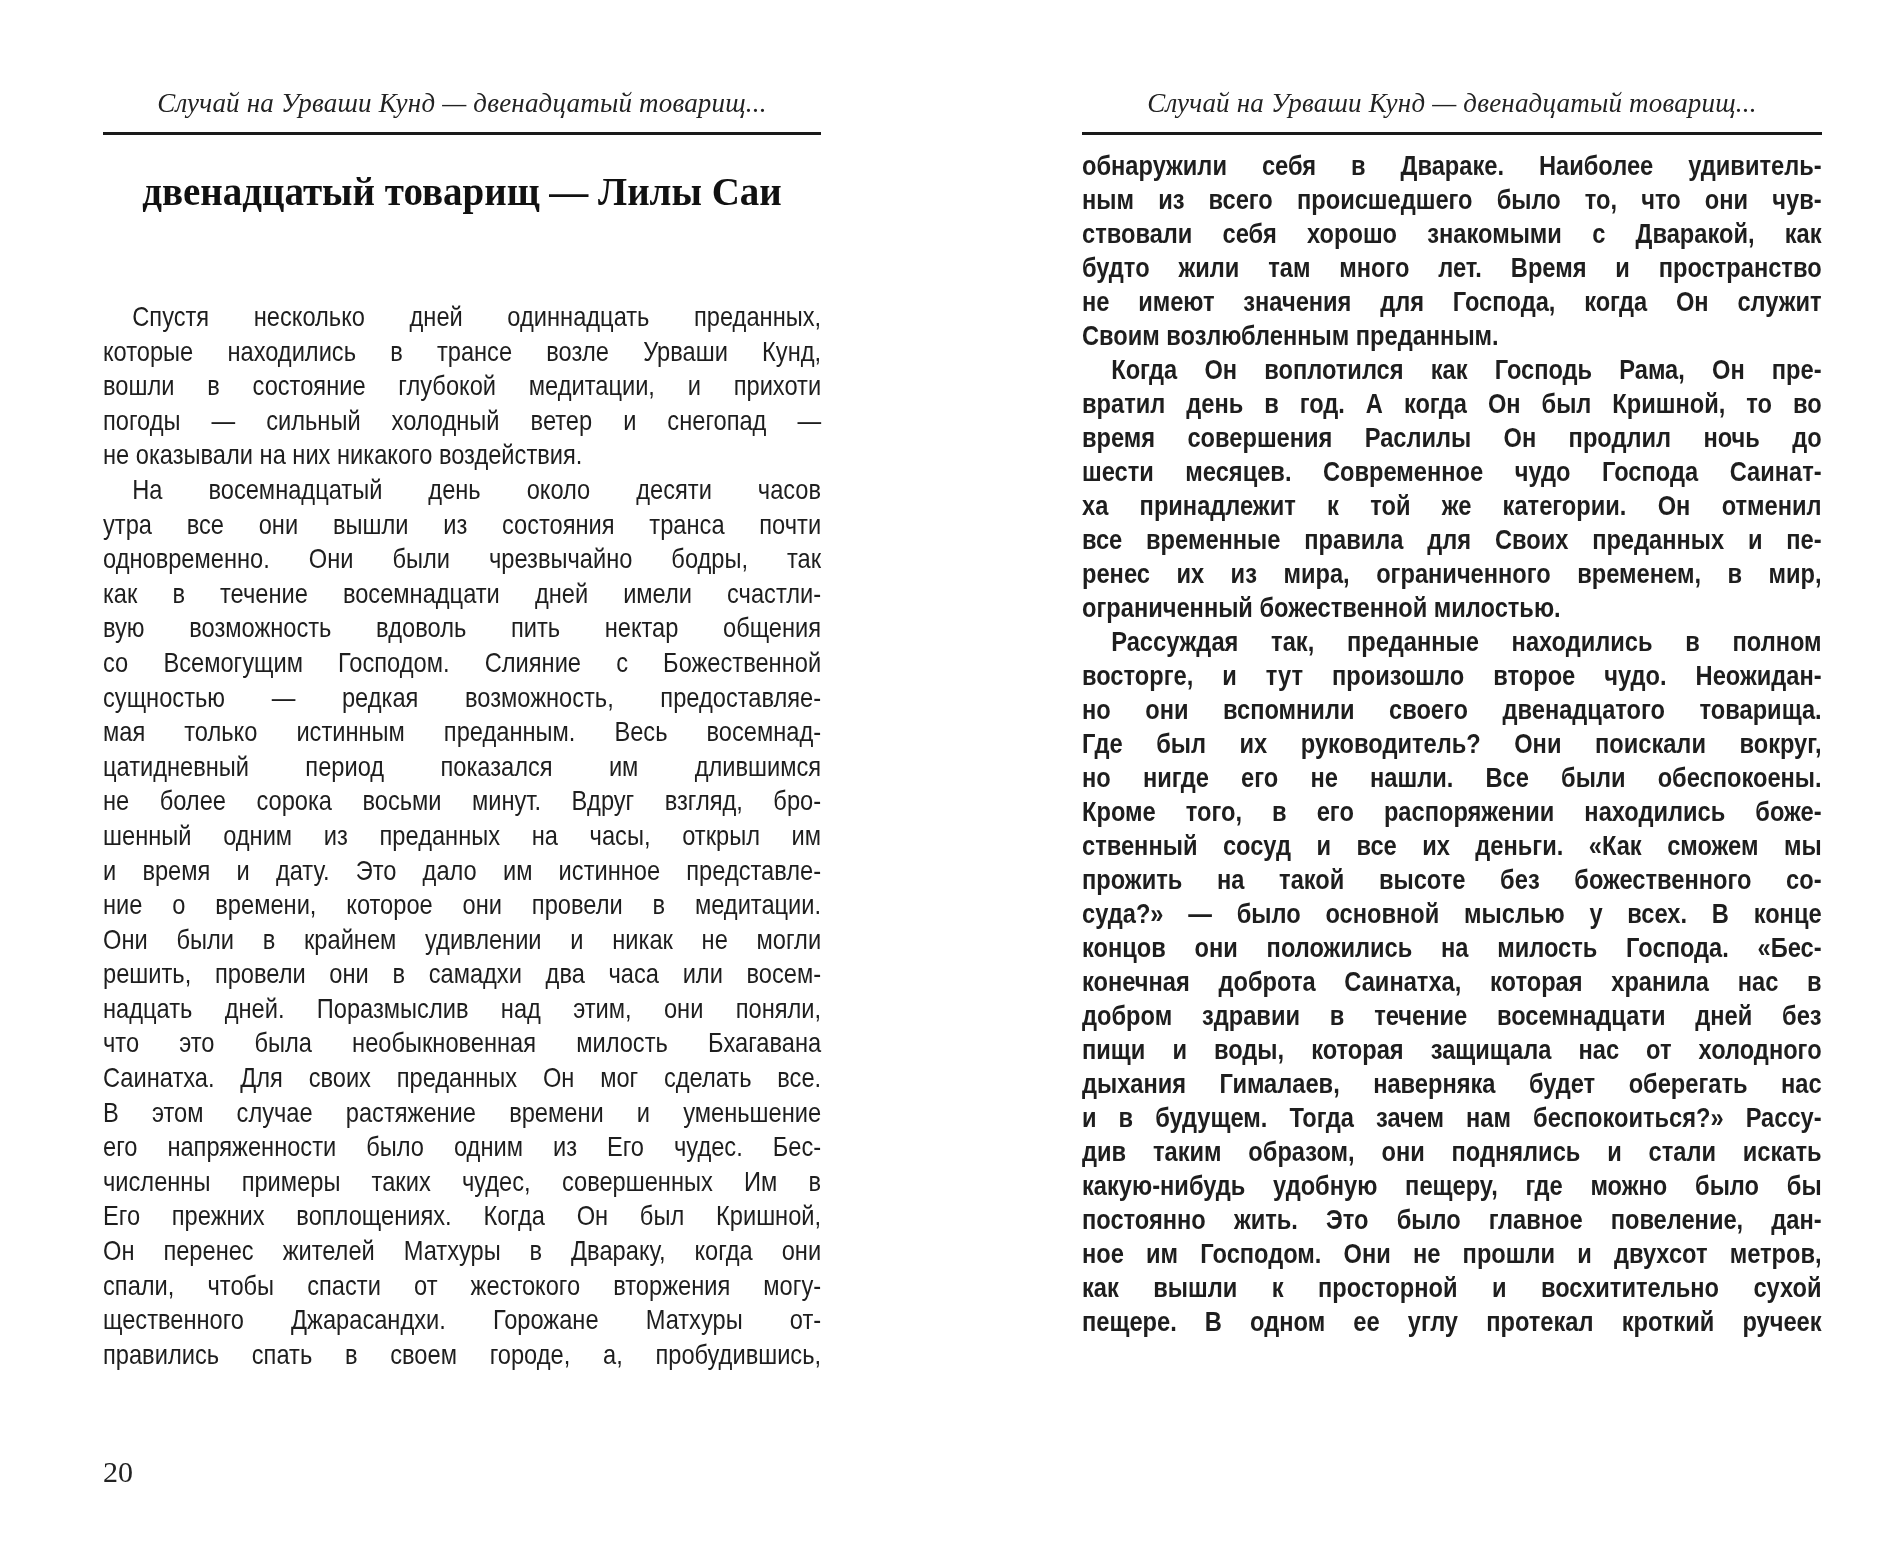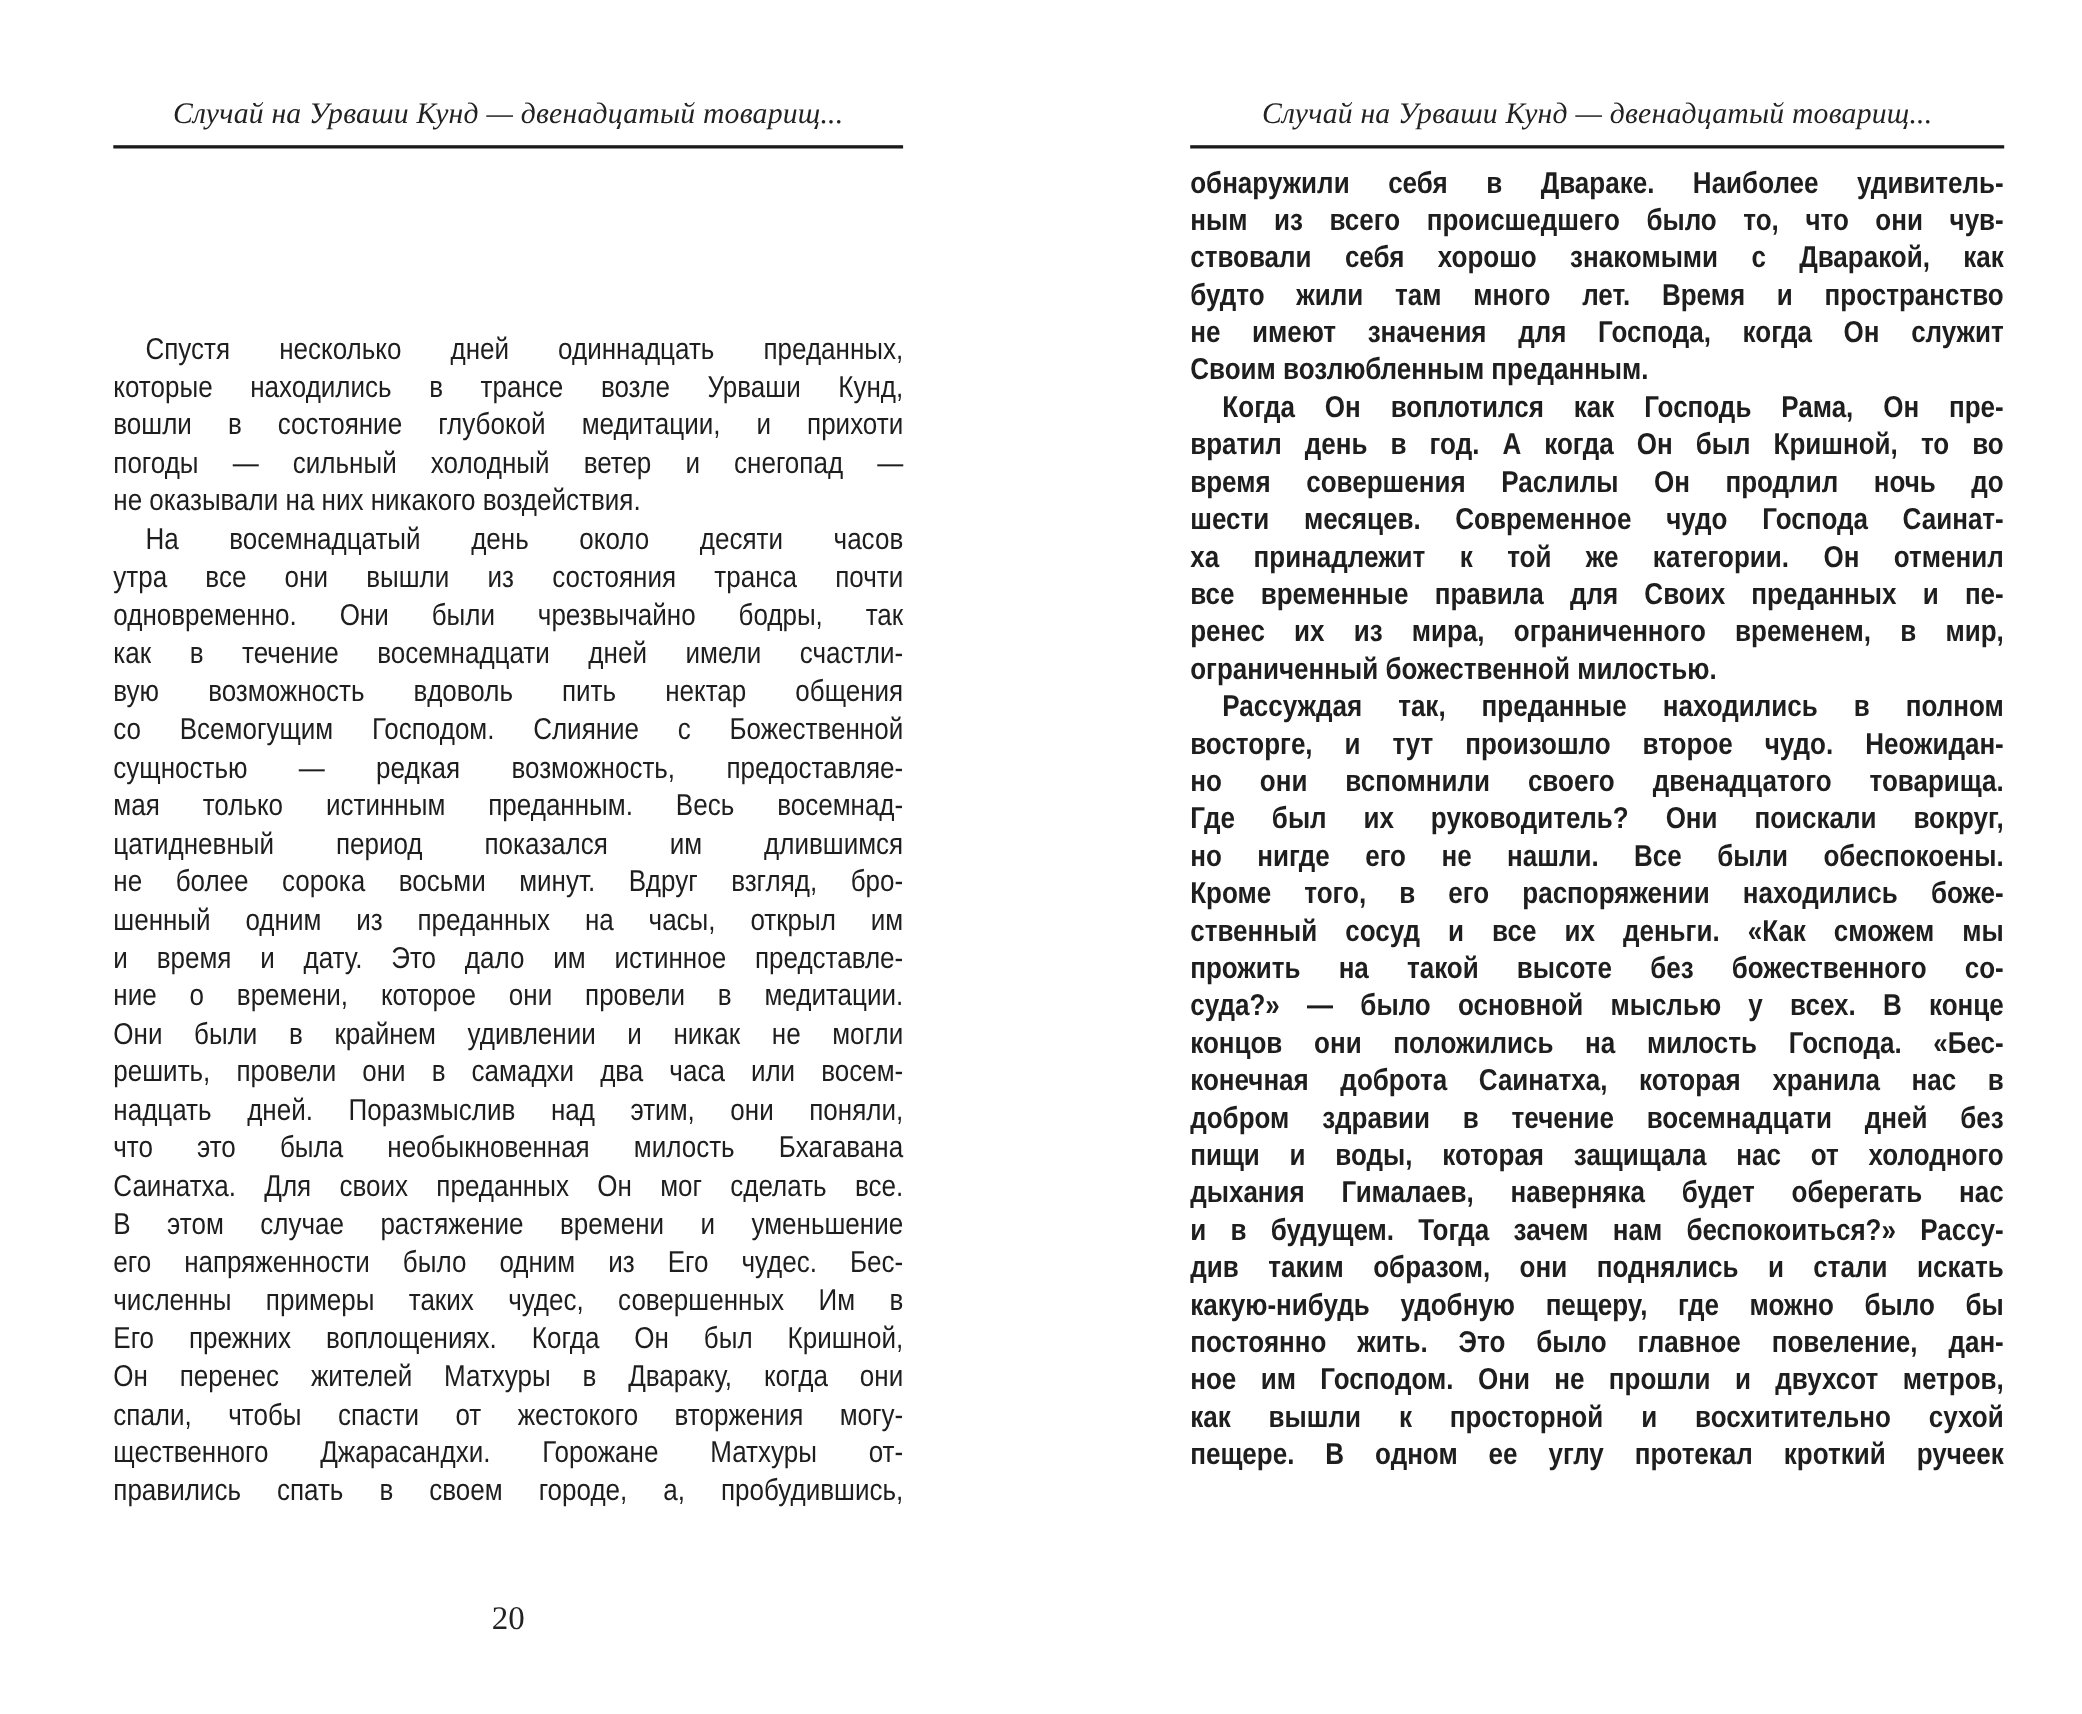--- a/index.html
+++ b/index.html
@@ -54,32 +54,32 @@
     transform-origin: left center;
     color: #1e1e1e;
   }
   .page.left .line { height: 34.6px; line-height: 34.6px; width: 835px; }
   .page.right .line { height: 34.0px; line-height: 34.0px; width: 860px; }
   .line.indent { padding-left: 34px; box-sizing: border-box; }
   .line.last { text-align-last: left; }
 
   .page-number {
     position: absolute; top: 1455px; left: 0; right: 0;
-    text-align: center;
     font-size: 30px;
     color: #222;
   }
 </style>
 </head>
 <body>
 
 <div class="page left">
   <div class="running-head">Случай на Урваши Кунд — двенадцатый товарищ...</div>
   <div class="rule"></div>
   <div class="chapter-title">
+    <div>двенадцатый товарищ  — Лилы Саи</div>
   </div>
   <div class="body-lines" id="left-lines">
       <div class="line indent">Спустя несколько дней одиннадцать преданных,</div>
       <div class="line">которые находились в трансе возле Урваши Кунд,</div>
       <div class="line">вошли в состояние глубокой медитации, и прихоти</div>
       <div class="line">погоды — сильный холодный ветер и снегопад —</div>
       <div class="line last">не оказывали на них никакого воздействия.</div>
       <div class="line indent">На восемнадцатый день около десяти часов</div>
       <div class="line">утра все они вышли из состояния транса почти</div>
       <div class="line">одновременно. Они были чрезвычайно бодры, так</div>

